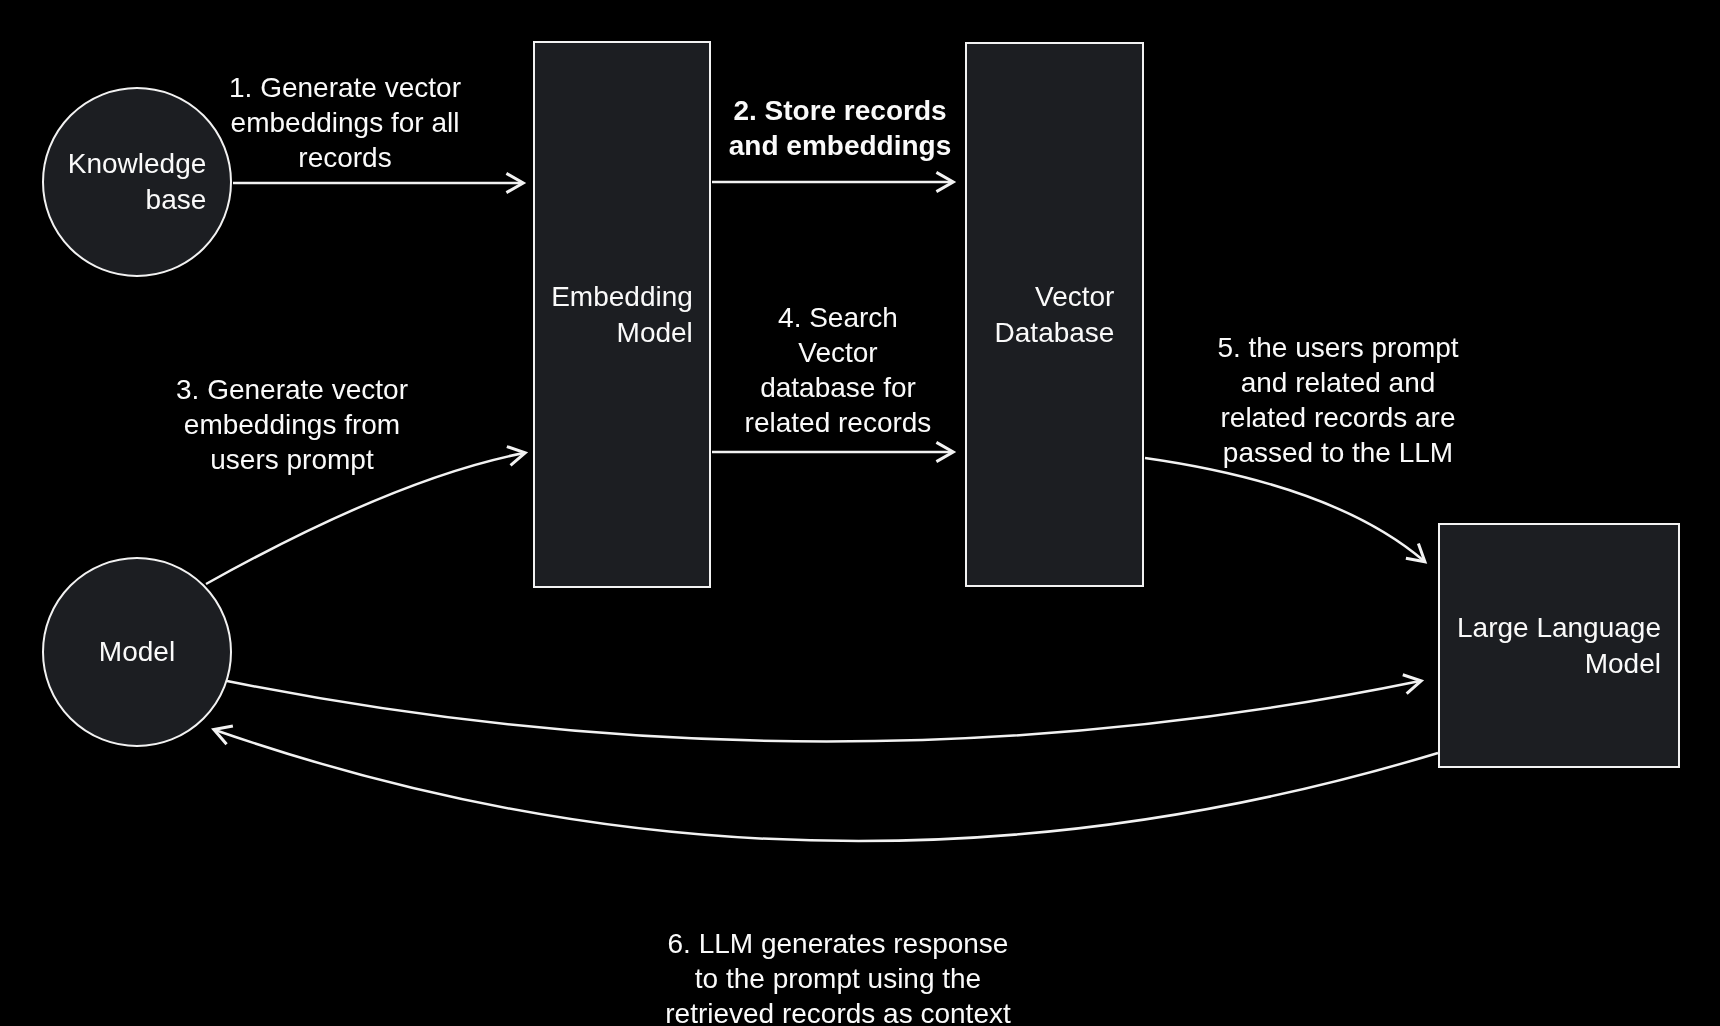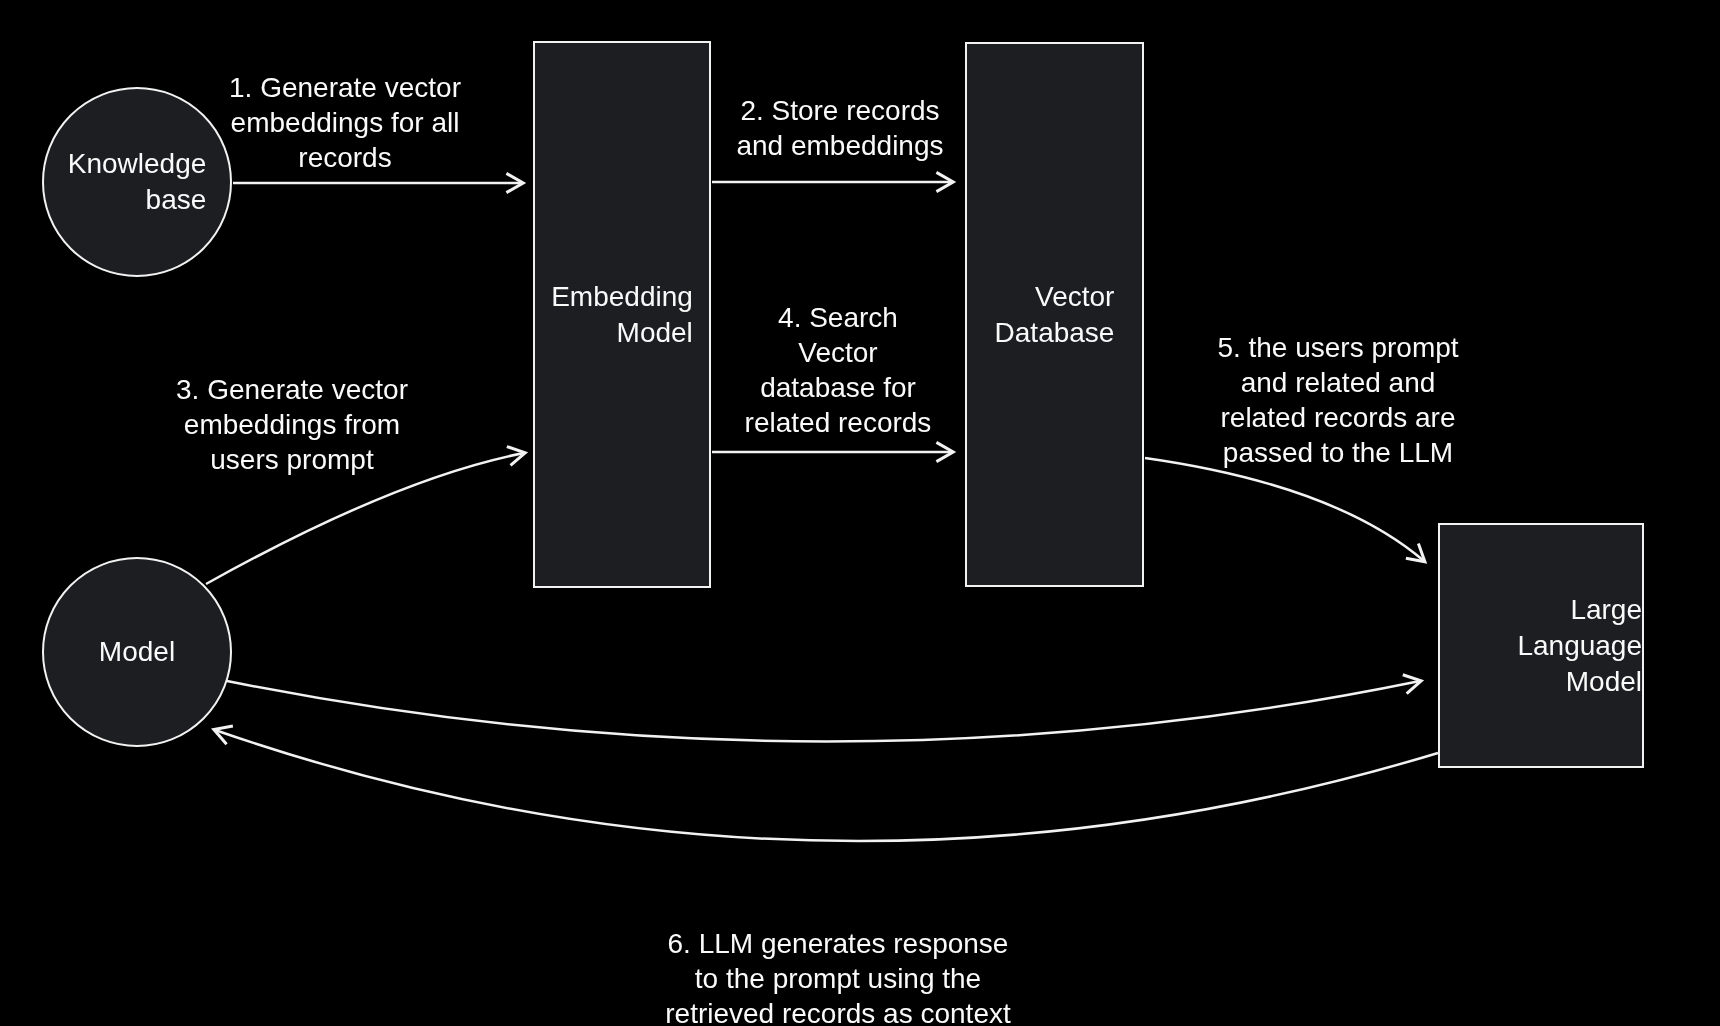--- a/index.html
+++ b/index.html
@@ -35,24 +35,24 @@
     position:absolute;
     text-align:center;
     font-size:28px;line-height:35px;
     white-space:pre-line;
   }
   
   #n-kb   {left:42px;  top:87px;  width:190px; height:190px;}
   #n-user {left:42px;  top:557px; width:190px; height:190px;}
   #n-em   {left:533px; top:41px;  width:178px; height:547px;}
   #n-vdb  {left:965px; top:42px;  width:179px; height:545px;}
-  #n-llm  {left:1438px;top:523px; width:206px; height:245px;}
+  #n-llm  {left:1438px;top:523px; width:242px; height:245px;}
   
   #l-e1{left:185px; top:70px;  width:320px;}
-  #l-e2{left:690px; top:93px;  width:300px;}
+  #l-e2{left:690px; top:93px;  width:300px;font-weight:bold;}
   #l-e3{left:132px; top:372px; width:320px;}
   #l-e4{left:688px; top:300px; width:300px;}
   #l-e5{left:1158px;top:330px; width:360px;}
   #l-e6{left:618px; top:886px; width:440px;margin-top:40px;}
 </style>
 </head>
 <body>
 
 <div id="stage">
 

